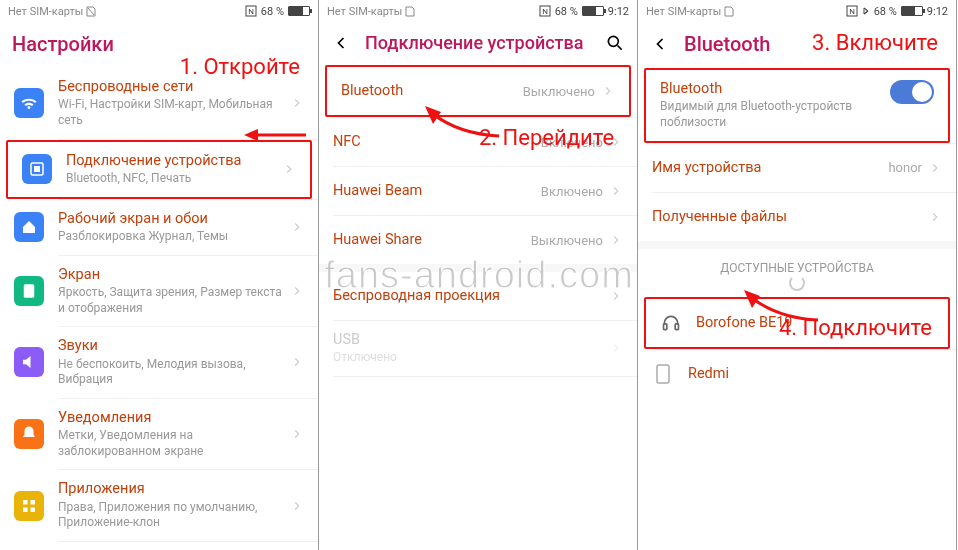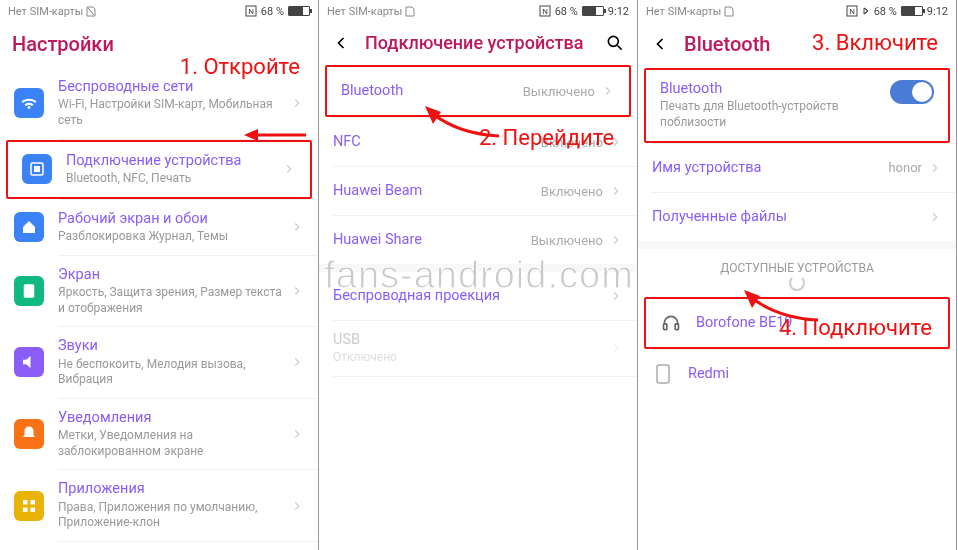--- a/index.html
+++ b/index.html
@@ -13,21 +13,21 @@
 .batt:after { content:""; position:absolute; right:-3px; top:2px; width:2px; height:4px; background:#444; }
 .batt i { display:block; height:100%; width:68%; background:#444; }
 .hdr { display:flex; align-items:center; padding:10px 12px 12px; gap:14px; }
 .hdr h1 { font-size:20px; font-weight:500; color:#be185d; }
 .hdr .back { width:20px; height:20px; }
 .hdr .search { margin-left:auto; width:20px; height:20px; }
 .list { }
 .row { display:flex; align-items:center; padding:10px 14px; position:relative; min-height:48px; }
 .row .icon { width:30px; height:30px; border-radius:6px; display:flex; align-items:center; justify-content:center; margin-right:14px; flex-shrink:0; }
 .row .txt { flex:1; min-width:0;}
-.row .ttl { font-size:14.5px; color:#8b5cf6; line-height:1.2; }
+.row .ttl { font-size:14.5px; color:#c2410c; line-height:1.2; }
 .row .sub { font-size:12px; color:#999; line-height:1.3; margin-top:2px;}
 .row .val { font-size:13px; color:#aaa; margin-left:8px; }
 .row .chev { width:14px; height:14px; margin-left:6px; flex-shrink:0; }
 .sep { height:1px; background:#f0f0f0; margin-left:58px; }
 .sep.full { margin-left:14px; }
 .gap { height:8px; background:#f7f7f7; }
 .hl { border:2px solid #e11; border-radius:2px; margin:0 6px; }
 .section-title { font-size:12px; color:#999; padding:12px 14px 6px; display:flex; align-items:center; justify-content:space-between;flex-direction:column; }
 .toggle { width:44px; height:24px; background:#4a7bd6; border-radius:12px; position:relative; }
 .toggle:after { content:""; position:absolute; right:2px; top:2px; width:20px; height:20px; background:#fff; border-radius:50%; }
@@ -314,21 +314,21 @@
     <svg class="back" viewBox="0 0 24 24">
           <path d="M15 6l-6 6 6 6" fill="none" stroke="#000" stroke-width="2"></path>
         </svg>
     <h1>Bluetooth</h1>
   </div>
   <div class="annot" style="top:30px; right:18px;">3. Включите</div>
   <div class="hl">
   <div class="row" style="align-items:flex-start;">
     <div class="txt">
             <div class="ttl">Bluetooth</div>
-            <div class="sub">Печать для Bluetooth-устройств поблизости</div>
+            <div class="sub">Видимый для Bluetooth-устройств поблизости</div>
           </div>
     <div class="toggle"></div>
   </div>
   </div>
   <div class="sep full"></div>
   <div class="row">
     <div class="txt">
           <div class="ttl">Имя устройства</div>
         </div>
     <span class="val">honor</span>

